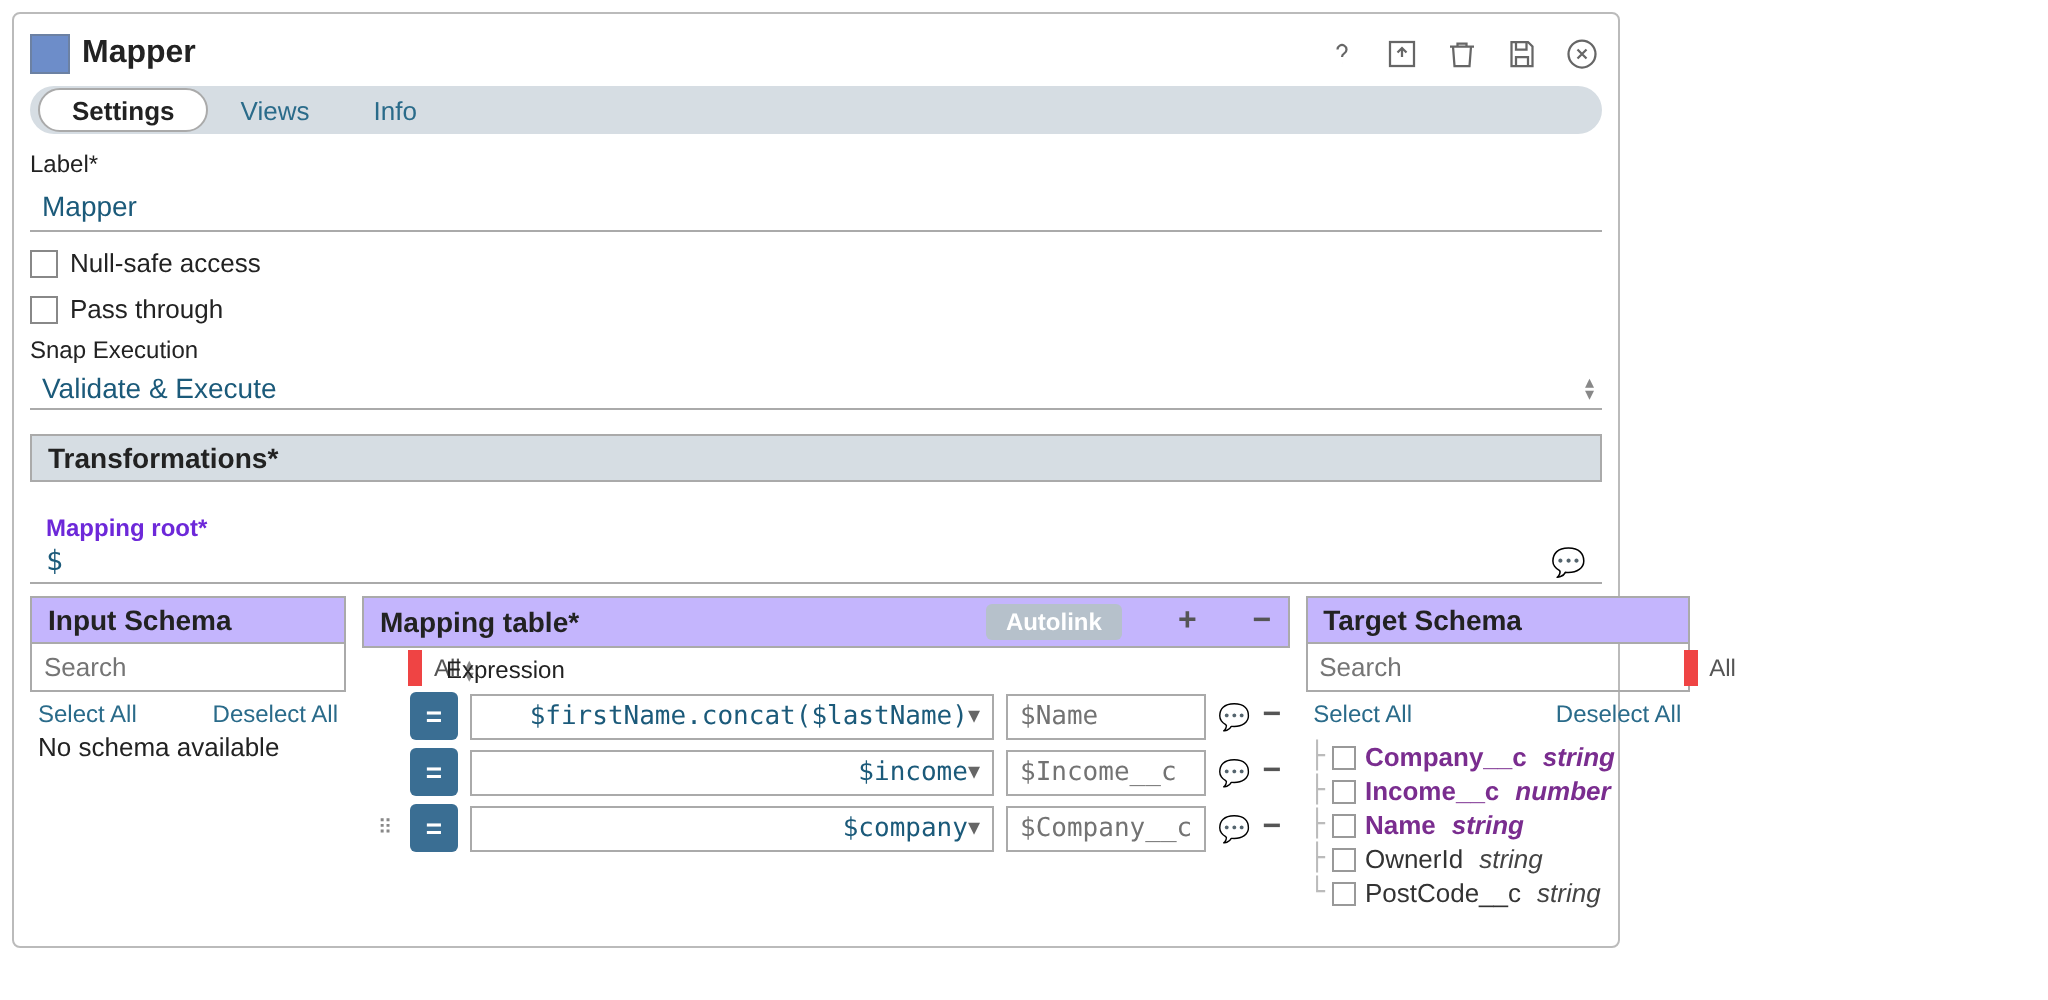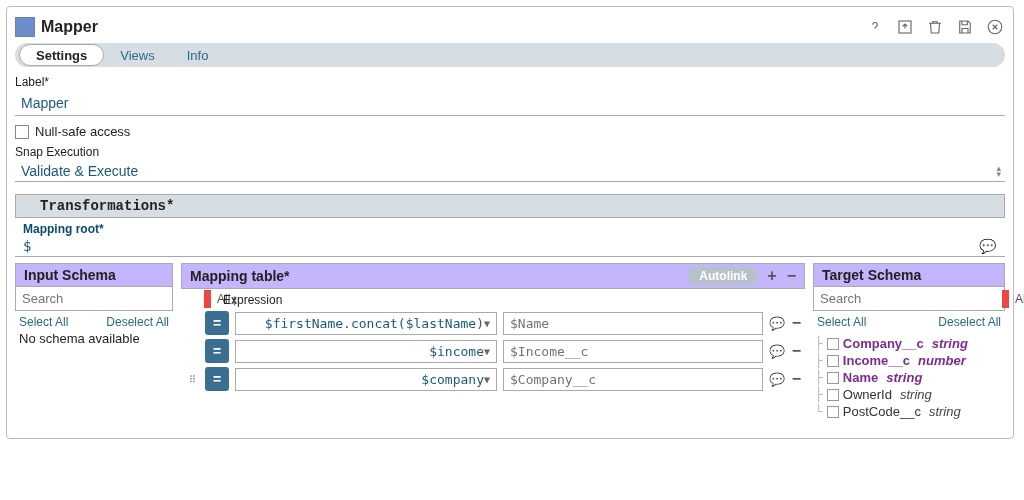--- a/index.html
+++ b/index.html
@@ -7,21 +7,21 @@
   font-family: -apple-system, "Helvetica Neue", Arial, sans-serif;
   font-size: 13px;
   background: #fff;
   color: #333;
   padding: 6px;
 }
 .panel {
   border: 1px solid #bbb;
   border-radius: 4px;
   padding: 10px 8px 14px 8px;
-  width: 1008px;
+  width: 804px;
 }
 .header {
   display: flex;
   align-items: center;
   justify-content: space-between;
   padding-bottom: 6px;
 }
 .header-left { display: flex; align-items: center; gap: 6px; }
 .app-icon {
   width: 20px; height: 20px;
@@ -66,43 +66,43 @@
   display:flex; justify-content:space-between; align-items:center;
   border-bottom:1px solid #aaa; padding:2px 4px 2px 6px;
   color:#1b5a7a; font-size:14px;
 }
 .updown { display:flex; flex-direction:column; line-height:6px; color:#888; font-size:9px; }
 
 .section-head {
   margin-top:12px;
   background:#d6dde3;
   border:1px solid #aaa;
-  padding: 3px 24px;
-  font-weight:700; font-size:14px; color:#222;font-family:Liberation Mono, monospace;
-}
-.section-sub-label { font-size:12px; margin-top:4px; padding-left:8px; color:#0c4a6e; font-weight:600; }
+  padding: 3px 8px;
+  font-weight:700; font-size:14px; color:#222;
+}
+.section-sub-label { font-size:12px; margin-top:16px; padding-left:8px; color:#6d28d9; font-weight:600; }
 .mapping-root-row {
   display:flex; align-items:center; gap:6px;
   border-bottom:1px solid #aaa; padding:2px 8px 2px 8px;
   margin-bottom:6px;
 }
 .mapping-root-row input { flex:1; border:none; font-family: "Menlo","Consolas",monospace; font-size:14px; color:#1b5a7a; background:transparent; }
 .comment-icon { color:#666; font-size:14px; }
 
 .cols { display:flex; gap:8px; align-items:flex-start; }
 .schema-box { width:158px; }
 .map-box { flex:1; position:relative; }
 .target-box { width:192px; }
 
 .col-head {
   background:#c4b5fd; border:1px solid #aaa;
   padding:3px 8px; font-weight:700; font-size:14px; color:#222;
   display:flex; align-items:center; justify-content:space-between;
 }
-.map-head-right { display:flex; align-items:center; gap:10px; color:#777; font-weight:400; }
+.map-head-right { display:flex; align-items:center; gap:28px; color:#777; font-weight:400; }
 .autolink { color:#fff; background:#b6c1cb; padding:2px 10px; border-radius:3px; font-size:12px; font-weight:600; }
 .pm { color:#555; font-weight:700; font-size:16px; cursor:pointer; }
 
 .search-row {
   display:flex; align-items:center; border:1px solid #aaa; border-top:none;
 }
 .search-row input {
   flex:1; border:none; padding:4px 6px; font-size:13px; color:#0369a1; background:transparent;
 }
 .all-chip {
@@ -198,20 +198,24 @@
     <div class="tab">Info</div>
   </div>
 
   <div class="field-label">Label*</div>
   <input class="input-line" value="Mapper" style="">
 
   <div class="chk-row">
     <div class="chk"></div>
     <div class="chk-label">Null-safe access</div>
   </div>
+  <div class="chk-row">
+    <div class="chk"></div>
+    <div class="chk-label">Pass through</div>
+  </div>
 
   <div class="snapexec">
     <div class="field-label">Snap Execution</div>
     <div class="select-line">
       <span>Validate &amp; Execute</span>
       <span class="updown">
           <span>▴</span>
           <span>▾</span>
         </span>
     </div>

